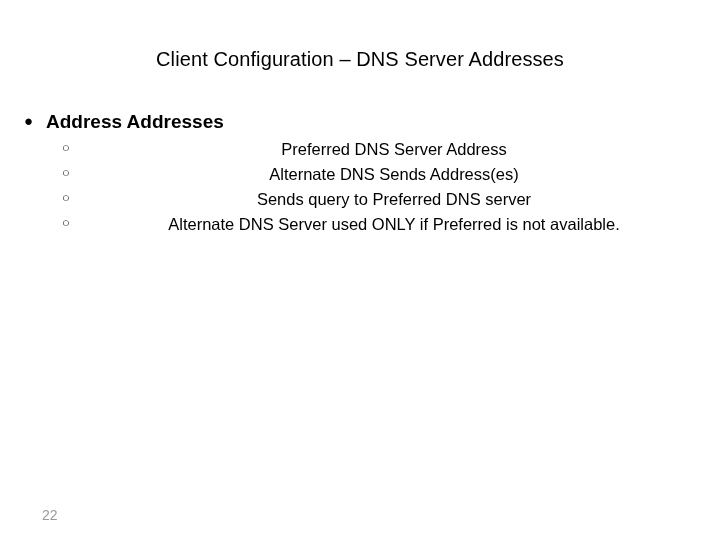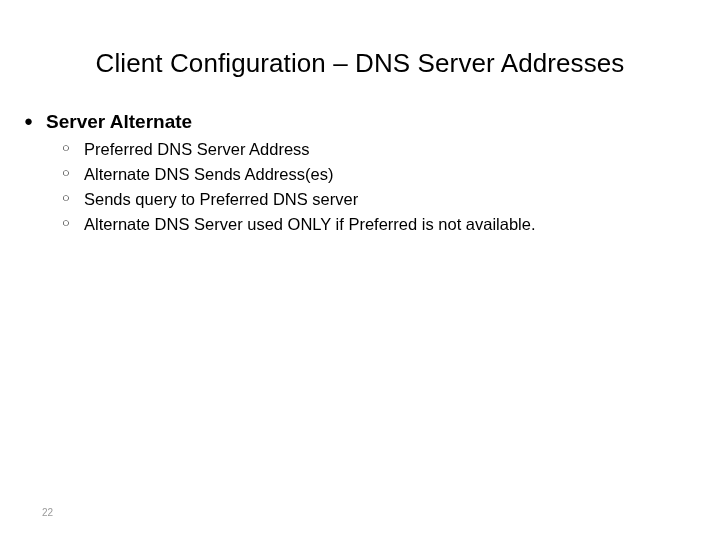--- a/index.html
+++ b/index.html
@@ -19,21 +19,21 @@
     width: 720px;
     height: 540px;
     box-sizing: border-box;
   }
   .slide-title {
     position: absolute;
     top: 48px;
     left: 0;
     width: 720px;
     text-align: center;
-    font-size: 26px;
+    font-size: 20px;
     font-weight: 400;
     letter-spacing: 0.1px;
     color: #000000;
     font-family: "Liberation Sans", sans-serif;
   }
   .body-block {
     position: absolute;
     top: 110px;
     left: 24px;
     width: 680px;
@@ -69,42 +69,43 @@
     margin-bottom: 1px;
   }
   .level2 .bullet {
     width: 22px;
     flex: 0 0 22px;
     font-size: 13px;
     line-height: 1.6;
   }
   .level2 .text {
     flex: 1;
+    text-align: center;
   }
   .page-number {
     position: absolute;
     left: 42px;
     top: 507px;
-    font-size: 10px;
+    font-size: 14px;
     color: #9a9a9a;
     font-family: "Liberation Sans", sans-serif;
   }
 </style>
 </head>
 <body>
 
 <div class="slide">
 
   <div class="slide-title">Client Configuration – DNS Server Addresses</div>
 
   <div class="body-block">
 
     <div class="level1">
       <span class="bullet">●</span>
-      <span class="text">Server Alternate</span>
+      <span class="text">Address Addresses</span>
     </div>
 
     <div class="level2-list">
 
       <div class="level2">
         <span class="bullet">○</span>
         <span class="text">Preferred DNS Server Address</span>
       </div>
 
       <div class="level2">

